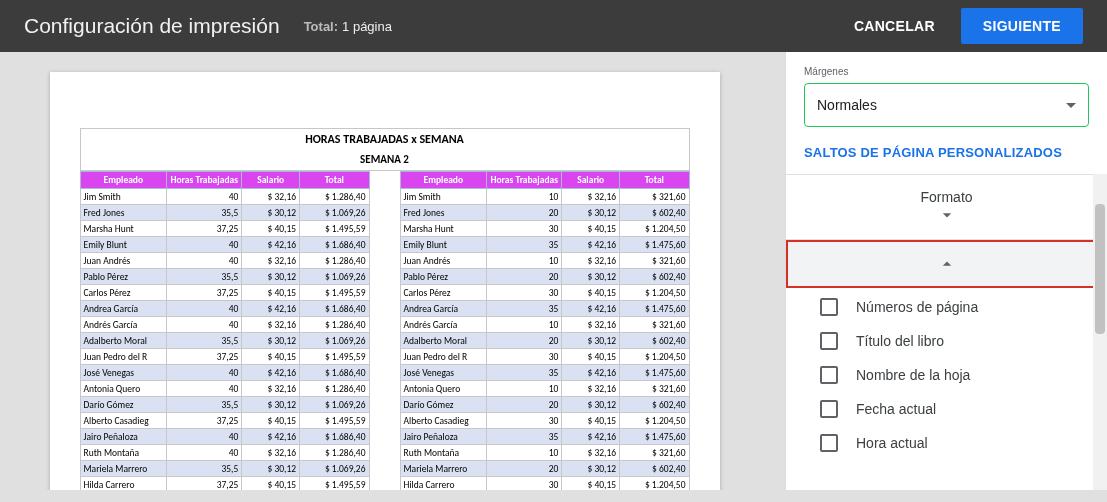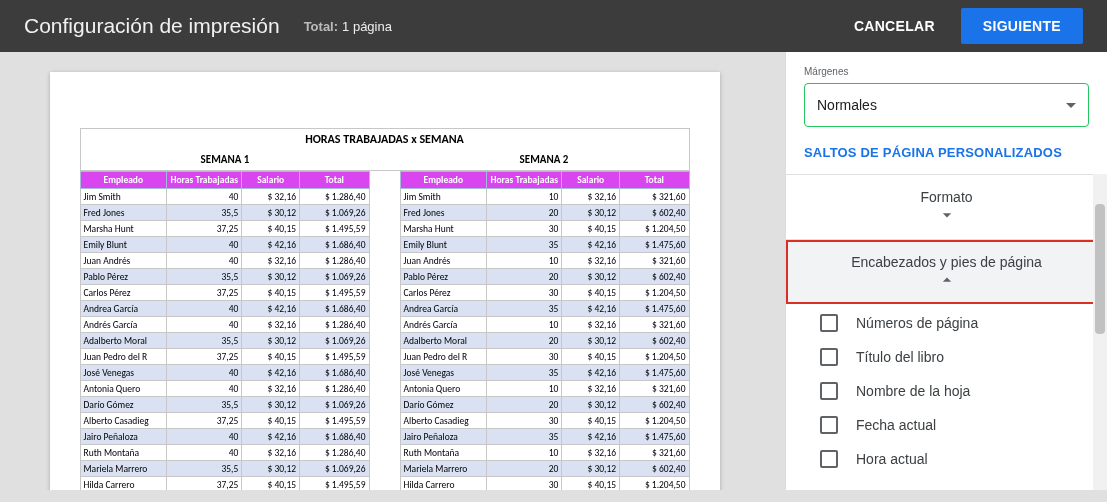--- a/index.html
+++ b/index.html
@@ -55,21 +55,20 @@
   <div class="topbar-spacer"></div>
   <button class="btn-text">CANCELAR</button>
   <button class="btn-primary">SIGUIENTE</button>
 </div>
 
 <div class="main">
   <div class="preview-area">
     <div class="paper">
       <div class="sheet-title">HORAS TRABAJADAS x SEMANA</div>
       <div class="weeks-header-wrap outer-border" style="border-top:none;">
-        <div>SEMANA 1</div>
         <div>SEMANA 2</div>
       </div>
       <div class="weeks-row">
         <div style="flex:1;">
           <table class="data-table" id="week1-table">
             <colgroup>
                 <col style="width:30%">
                 <col style="width:26%">
                 <col style="width:20%">
                 <col style="width:24%">
@@ -352,21 +351,20 @@
       <div class="accordion">
         <div class="acc-header">
           <span>Formato</span>
           <svg class="chev-svg" viewBox="0 0 24 24">
               <path d="M7 10l5 5 5-5z"></path>
             </svg>
         </div>
       </div>
       <div class="accordion">
         <div class="acc-header highlighted">
-          <span>Encabezados y pies de página</span>
           <svg class="chev-svg" viewBox="0 0 24 24">
               <path d="M7 14l5-5 5 5z"></path>
             </svg>
         </div>
         <div class="acc-body" id="checks-body">
             <div class="check-row">
               <span class="checkbox"></span>
               <span class="check-label">Números de página</span>
             </div>
             <div class="check-row">

